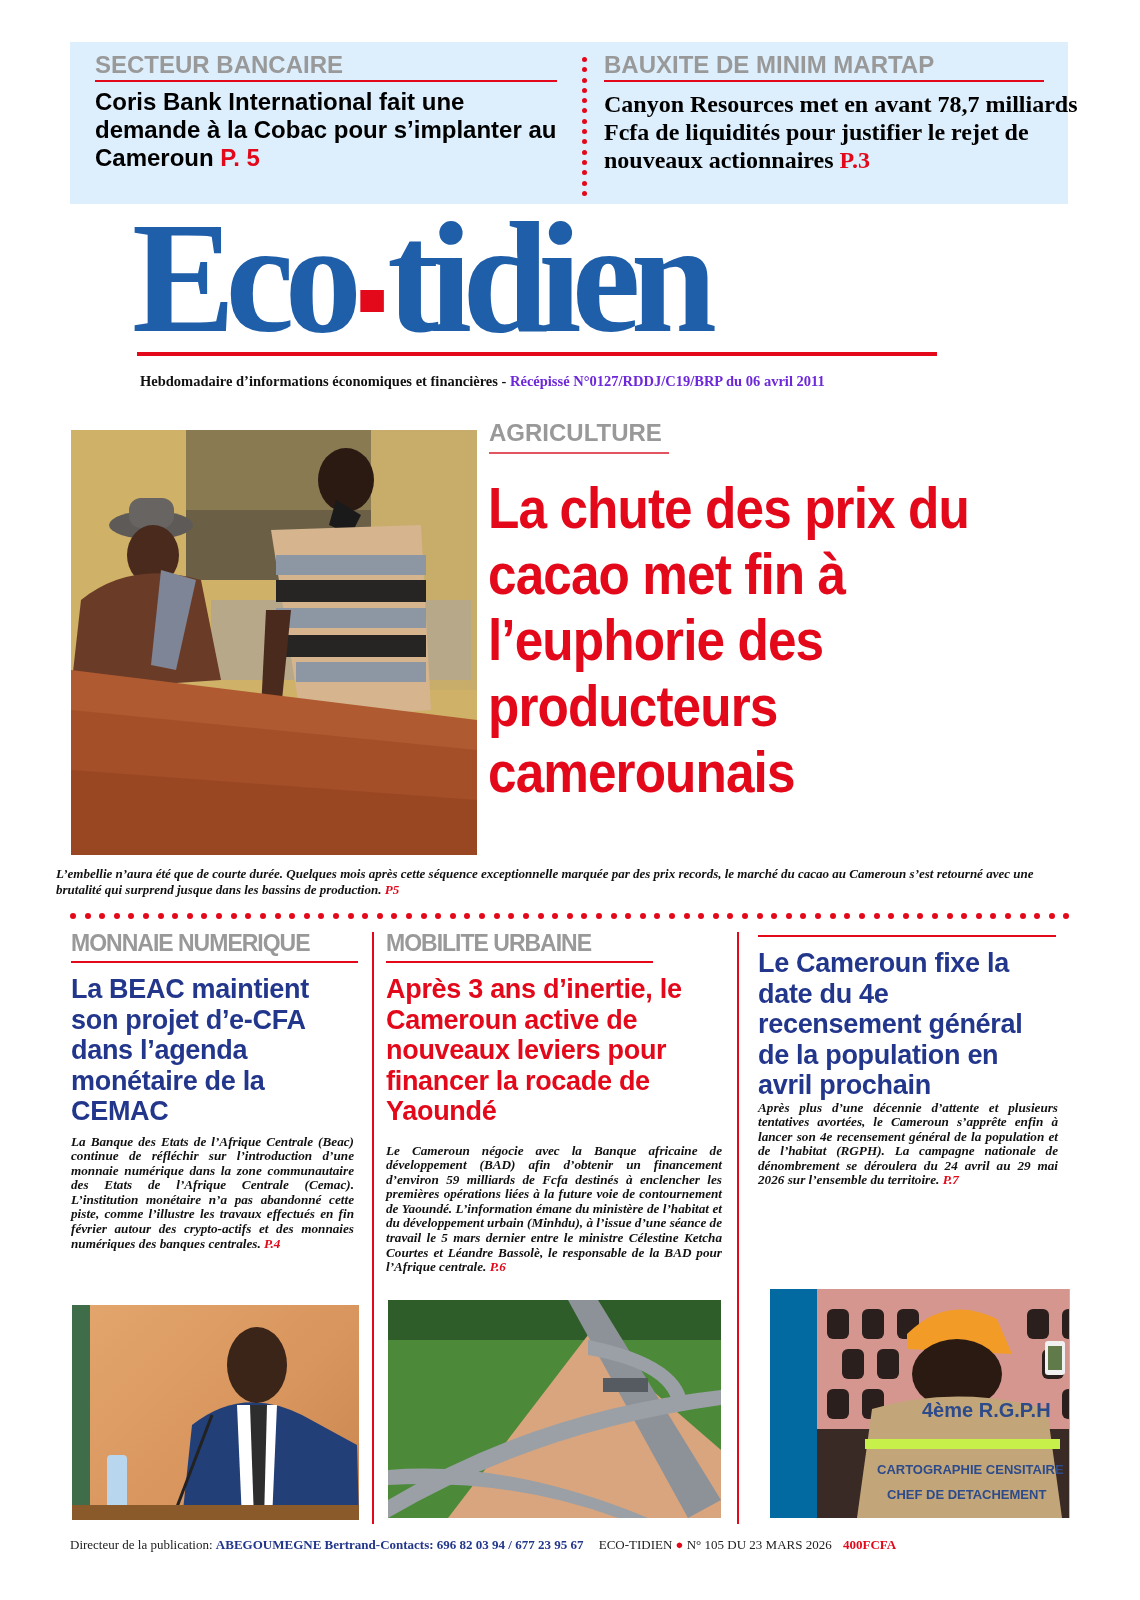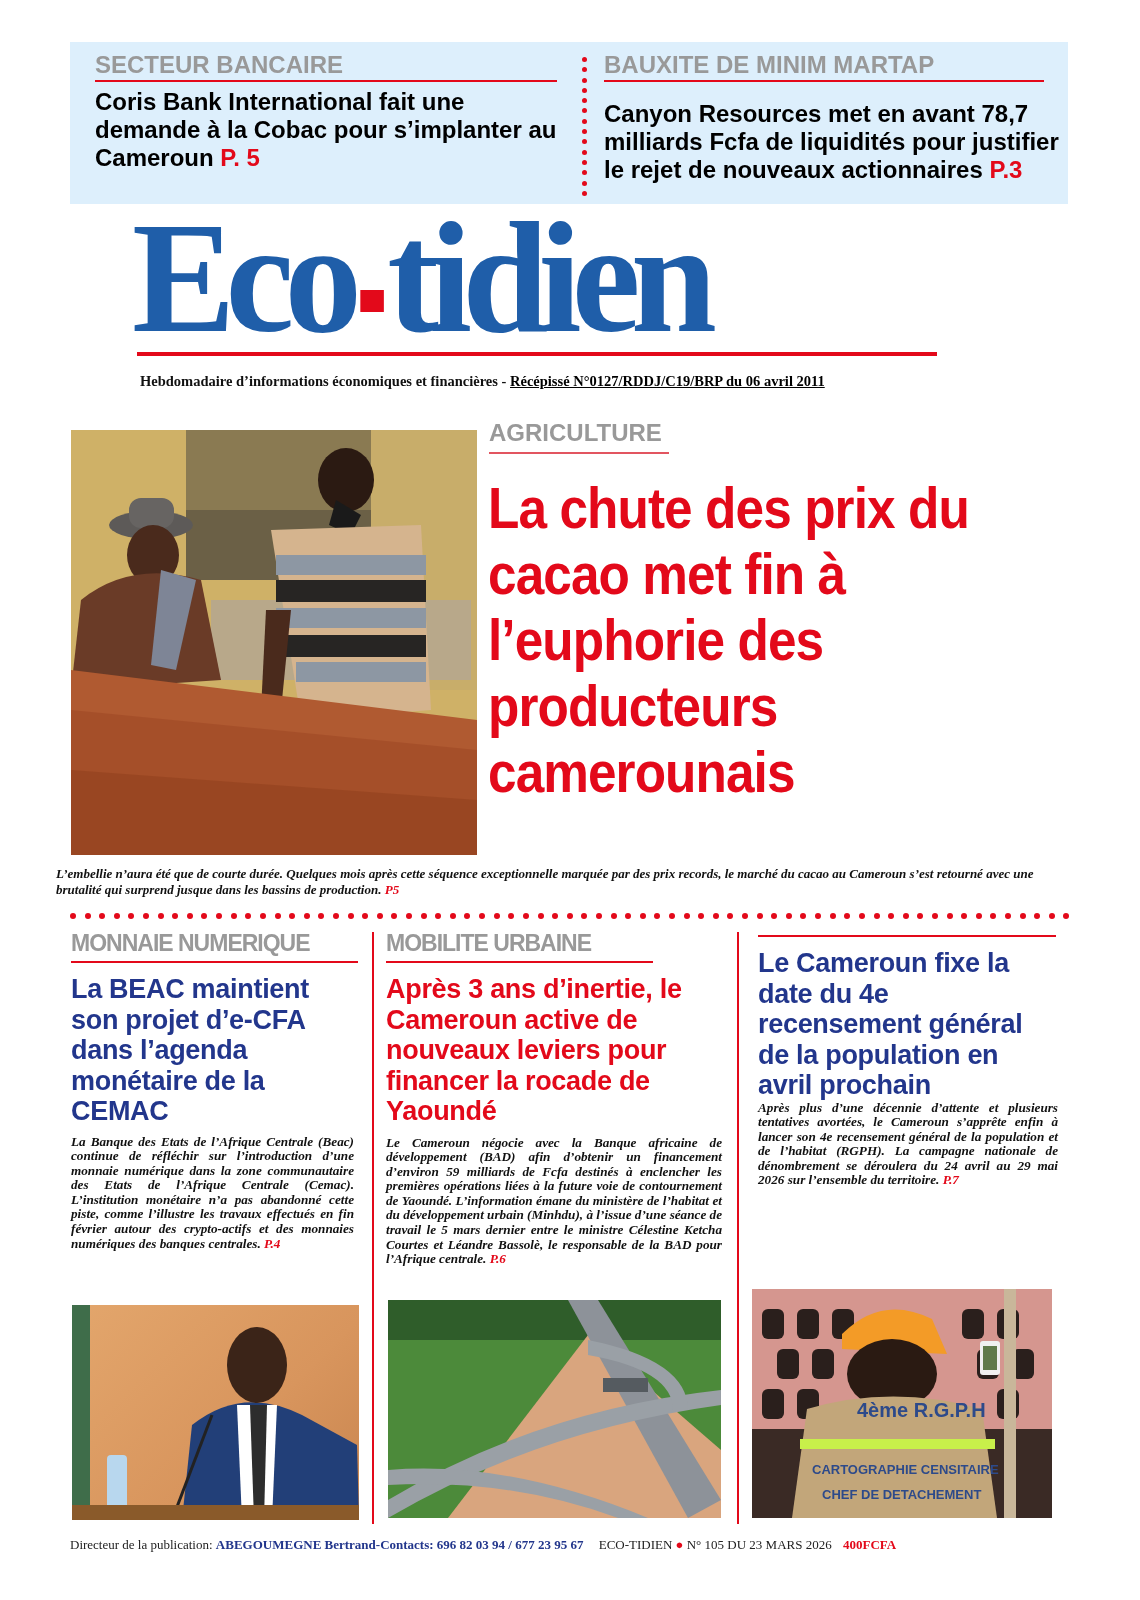--- a/index.html
+++ b/index.html
@@ -16,21 +16,21 @@
   .red { color: #e3091a; }
   .dots-v { width: 6px; }
   .dots-v span { display: block; width: 5px; height: 5px; border-radius: 50%; background: #e3091a; margin-bottom: 5.3px; }
 
   
   .masthead { left: 132px; top: 208px; width: 806px; height: 140px; }
   .masthead-title { font-family: "Liberation Serif", serif; font-weight: 700; color: #1f5ea9; font-size: 158px; line-height: 140px; letter-spacing: -10px; white-space: nowrap; transform: scaleX(0.98); transform-origin: left top; }
   .masthead-dash { display: inline-block; width: 24px; height: 22px; background: #e3091a; vertical-align: middle; margin: 0 4px 0 8px; position: relative; top: 6px; }
   .masthead-rule { left: 137px; top: 352px; width: 800px; height: 4px; background: #e3091a; }
   .tagline { left: 140px; top: 373px; font-family: "Liberation Serif", serif; font-weight: 700; font-size: 14.5px; color: #111; white-space: nowrap; }
-  .tagline .red { color: #000000; text-decoration: underline; }
+  .tagline .red { color: #6d28d9; }
 
   
   .photo { overflow: hidden; }
   .lead-photo { left: 71px; top: 430px; width: 406px; height: 425px; background: linear-gradient(180deg, #d2b36b 0%, #c9a762 35%, #a4855a 52%, #b55a2f 58%, #a84a25 75%, #8f3f21 100%); }
   .lead-head { left: 488px; top: 475px; width: 580px; font-weight: 700; color: #e3091a; font-size: 57px; line-height: 66px; letter-spacing: -1px; font-family: "Liberation Sans", sans-serif; transform: scaleX(0.9); transform-origin: left top; }
   .lead-summary { left: 56px; top: 866px; width: 1000px; font-family: "Liberation Serif", serif; font-style: italic; font-weight: 700; font-size: 13px; line-height: 16px; color: #111; }
 
   .dots-h { left: 70px; top: 913px; width: 1000px; height: 8px; display: flex; justify-content: space-between; }
   .dots-h span { width: 6px; height: 6px; border-radius: 50%; background: #e3091a; }
 
@@ -72,21 +72,21 @@
     <span></span>
     <span></span>
     <span></span>
     <span></span>
     <span></span>
 </div>
 
 <div class="abs" style="left:604px; top:52px; width:475px;">
   <div class="kicker">BAUXITE DE MINIM MARTAP</div>
   <div class="kicker-rule" style="margin-top:2px; width:440px;"></div>
-  <div class="teaser" style="margin-top:18px; white-space:normal; width:480px;">
+  <div class="teaser" style="margin-top:8px; white-space:normal; width:480px;font-family:Liberation Serif, serif;">
     <span>Canyon Resources met en avant 78,7 milliards Fcfa de liquidités pour justifier le rejet de nouveaux actionnaires</span>
     <span class="red">P.3</span>
   </div>
 </div>
 
 <div class="abs masthead">
   <div class="masthead-title"><span>Eco</span><span class="masthead-dash"></span><span>tidien</span></div>
 </div>
 <div class="abs masthead-rule"></div>
 <div class="abs tagline">
@@ -229,21 +229,21 @@
     <rect x="35" y="150" width="20" height="55" rx="4" fill="#b8d7ee"></rect>
     <line x1="140" y1="110" x2="100" y2="215" stroke="#222" stroke-width="3"></line>
     <rect x="0" y="200" width="287" height="15" fill="#8a5a2a"></rect>
   </svg>
 </div>
 
 <div class="abs" style="left:386px; top:930px; width:345px;">
   <div class="kicker" style="font-size:23px; letter-spacing:-1px;">MOBILITE URBAINE</div>
   <div class="kicker-rule" style="margin-top:5px; width:267px;"></div>
   <div class="col-head red" style="margin-top:11px;">Après 3 ans d’inertie, le Cameroun active de nouveaux leviers pour financer la rocade de Yaoundé</div>
-  <div class="col-body" style="margin-top:9px; width:336px;">
+  <div class="col-body" style="margin-top:17px; width:336px;">
     <span>Le Cameroun négocie avec la Banque africaine de développement (BAD) afin d’obtenir un financement d’environ 59 milliards de Fcfa destinés à enclencher les premières opérations liées à la future voie de contournement de Yaoundé. L’information émane du ministère de l’habitat et du développement urbain (Minhdu), à l’issue d’une séance de travail le 5 mars dernier entre le ministre Célestine Ketcha Courtes et Léandre Bassolè, le responsable de la BAD pour l’Afrique centrale.</span>
     <span class="red">P.6</span>
   </div>
 </div>
 <div class="abs photo" style="left:388px; top:1300px; width:333px; height:218px; background:#3f7a34;">
   <svg width="333" height="218" viewBox="0 0 333 218">
     <rect width="333" height="218" fill="#4c8a3a"></rect>
     <rect width="333" height="40" fill="#2f5d2a"></rect>
     <path d="M60 218 L200 35 L333 150 L333 218 Z" fill="#d9a57e"></path>
     <path d="M180 0 L210 0 L333 200 L300 218 Z" fill="#8d9299"></path>
@@ -255,21 +255,21 @@
 </div>
 
 <div class="abs" style="left:758px; top:930px; width:310px;">
   <div class="kicker-rule" style="margin-top:5px; width:298px;"></div>
   <div class="col-head blue" style="margin-top:11px; width:300px;">Le Cameroun fixe la date du 4e recensement général de la population en avril prochain</div>
   <div class="col-body" style="width:300px;">
     <span>Après plus d’une décennie d’attente et plusieurs tentatives avortées, le Cameroun s’apprête enfin à lancer son 4e recensement général de la population et de l’habitat (RGPH). La campagne nationale de dénombrement se déroulera du 24 avril au 29 mai 2026 sur l’ensemble du territoire.</span>
     <span class="red">P.7</span>
   </div>
 </div>
-<div class="abs photo" style="left:752px; top:1289px; width:300px; height:229px; background:#bef264;">
+<div class="abs photo" style="left:770px; top:1289px; width:300px; height:229px; background:#0369a1;padding-left:47px;">
   <svg width="300" height="229" viewBox="0 0 300 229">
     <rect width="300" height="229" fill="#d5968f"></rect>
     <g fill="#2a1f1c">
       <rect x="10" y="20" width="22" height="30" rx="6"></rect>
         <rect x="45" y="20" width="22" height="30" rx="6"></rect>
         <rect x="80" y="20" width="22" height="30" rx="6"></rect>
       <rect x="210" y="20" width="22" height="30" rx="6"></rect>
         <rect x="245" y="20" width="22" height="30" rx="6"></rect>
       <rect x="25" y="60" width="22" height="30" rx="6"></rect>
         <rect x="60" y="60" width="22" height="30" rx="6"></rect>

